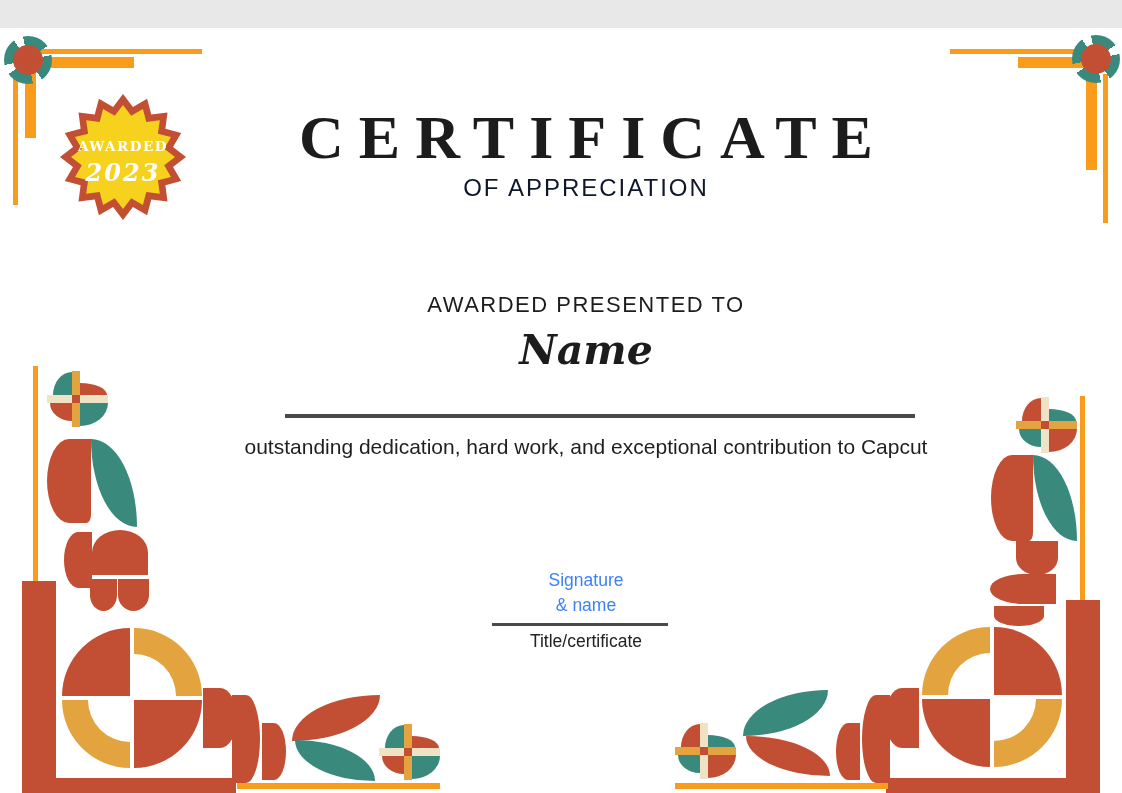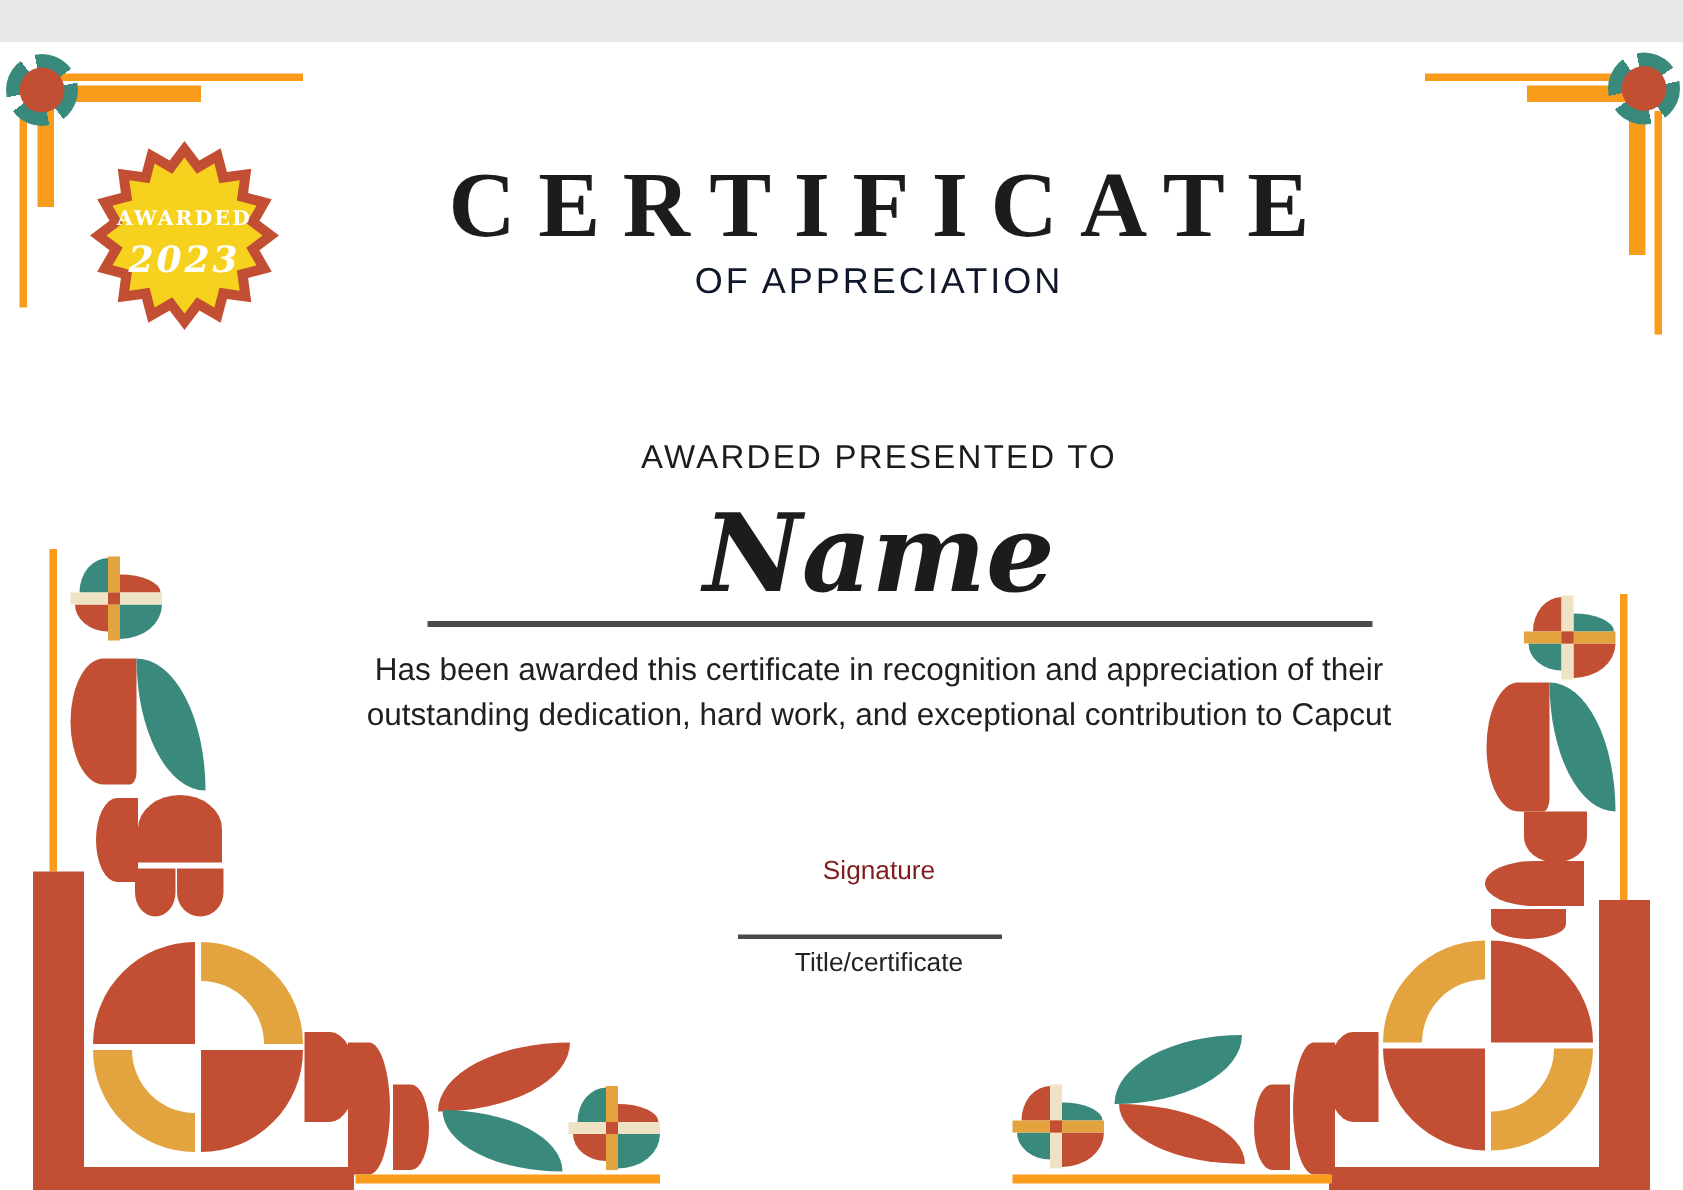--- a/index.html
+++ b/index.html
@@ -45,24 +45,24 @@
   .badge-line1{top:46px;font-size:13.5px;letter-spacing:1.5px;}
   .badge-line2{top:66px;font-size:24px;letter-spacing:2px;font-style:italic;}
 
   
   .center-col{position:absolute;left:50px;width:1072px;text-align:center;color:var(--ink);}
   .main-title{top:74px;font-family:Liberation Serif, serif;font-weight:700;font-size:62px;
     letter-spacing:15px;text-indent:15px;}
   .sub-title{top:146px;font-size:24px;letter-spacing:2px;color:#0f172a;}
   .presented-label{top:264px;font-size:22px;letter-spacing:1.5px;}
   .recipient{top:298px;font-family:"DejaVu Serif",serif;font-style:italic;font-weight:700;
-    font-size:72px;}
+    font-size:41px;}
   .name-rule{left:285px;top:386px;width:630px;height:4px;background:var(--rule);}
   .body-text{top:404px;font-size:21px;line-height:30px;color:#1f1f1f;}
-  .sig-label{top:540px;font-size:17.5px;line-height:25px;color:#7f1d1d;}
+  .sig-label{top:540px;font-size:17.5px;line-height:25px;color:#3b82f6;}
   .sig-rule{left:492px;top:595px;width:176px;height:3px;background:var(--rule);}
   .org-label{top:603px;font-size:17.5px;color:#222;}
 
   
   .pinwheel{position:absolute;width:58px;height:58px;}
   .pinwheel>div{position:absolute;}
   .p-tl{left:3px;top:1px;width:19px;height:23px;border-radius:100% 0 0 0;}
   .p-tr{left:30px;top:12px;width:27px;height:12px;border-radius:0 100% 0 0;}
   .p-bl{left:0;top:32px;width:22px;height:18px;border-radius:0 0 0 100%;}
   .p-br{left:30px;top:32px;width:28px;height:23px;border-radius:0 0 100% 0;}
@@ -121,25 +121,25 @@
     <div class="abs orange" style="left:1103px;top:46px;width:5px;height:149px;"></div>
     <div class="burst" style="left:1072px;top:7px;"></div>
   </div>
 
   <div class="center-col main-title">CERTIFICATE</div>
   <div class="center-col sub-title">OF APPRECIATION</div>
   <div class="center-col presented-label">AWARDED PRESENTED TO</div>
   <div class="center-col recipient">Name</div>
   <div class="abs name-rule"></div>
   <div class="center-col body-text">
-    <div>Has been awarded this certificate in recognition and appreciation of their</div>
     <div>outstanding dedication, hard work, and exceptional contribution to Capcut</div>
   </div>
   <div class="center-col sig-label">
     <div>Signature</div>
+    <div>&amp; name</div>
   </div>
   <div class="abs sig-rule"></div>
   <div class="center-col org-label">Title/certificate</div>
 
   <div>
     <div class="abs orange" style="left:33px;top:338px;width:5px;height:215px;"></div>
 
     <div class="pinwheel pw-a" style="left:50px;top:343px;">
       <div class="p-tl"></div>
       <div class="p-tr"></div>

